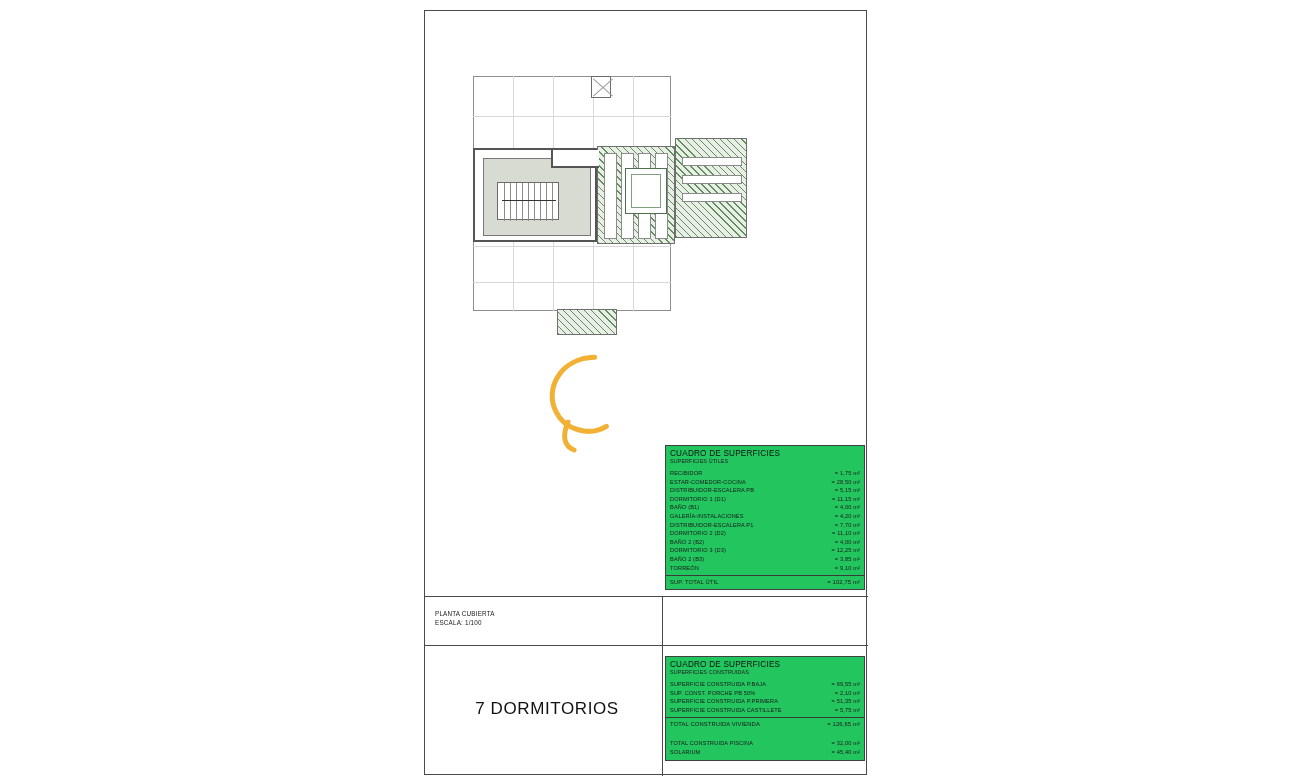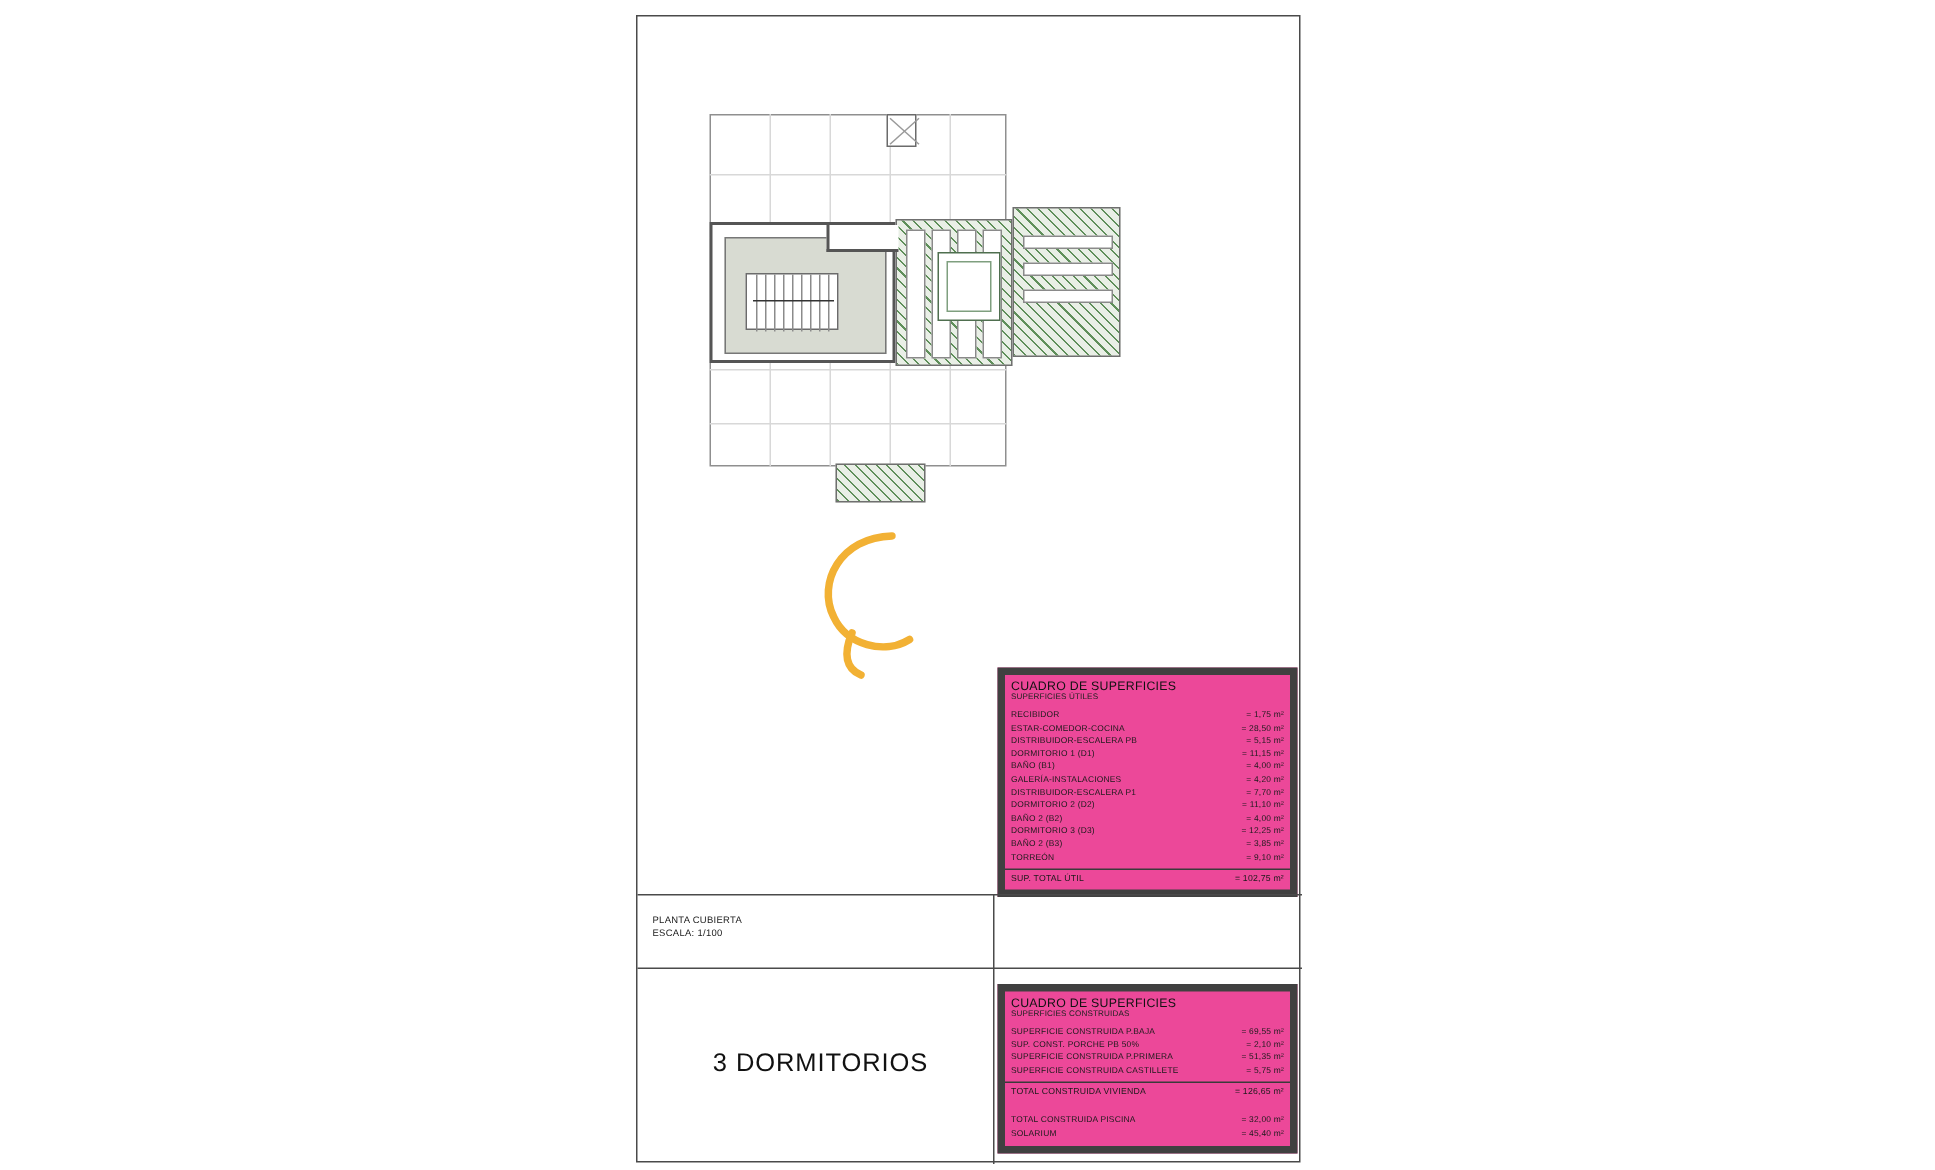--- a/index.html
+++ b/index.html
@@ -230,23 +230,23 @@
     position: absolute;
     left: 115px;
     top: 333px;
     width: 105px;
     height: 110px;
   }
 
   
   .table-box {
     position: absolute;
-    border: 5px solid #404040;
-    box-sizing: border-box;
-    background: #ec4899;
+    border: 1px solid #404040;
+    box-sizing: border-box;
+    background: #22c55e;
     font-size: 5.6px;
     letter-spacing: 0.15px;
   }
   .tbl-title {
     font-size: 8.2px;
     letter-spacing: 0.2px;
     padding: 3px 0 0 4px;
     color: #111;
   }
   .tbl-sub {
@@ -489,15 +489,15 @@
 
   <div class="hline" style="top:585px;"></div>
   <div class="hline" style="top:634px;"></div>
   <div class="vline" style="left:237px; top:585px; height:180px;"></div>
 
   <div class="plan-label">
     <div>PLANTA CUBIERTA</div>
     <div>ESCALA: 1/100</div>
   </div>
 
-  <div class="bedrooms-title">3 DORMITORIOS</div>
+  <div class="bedrooms-title">7 DORMITORIOS</div>
 
 </div>
 
 </body></html>

